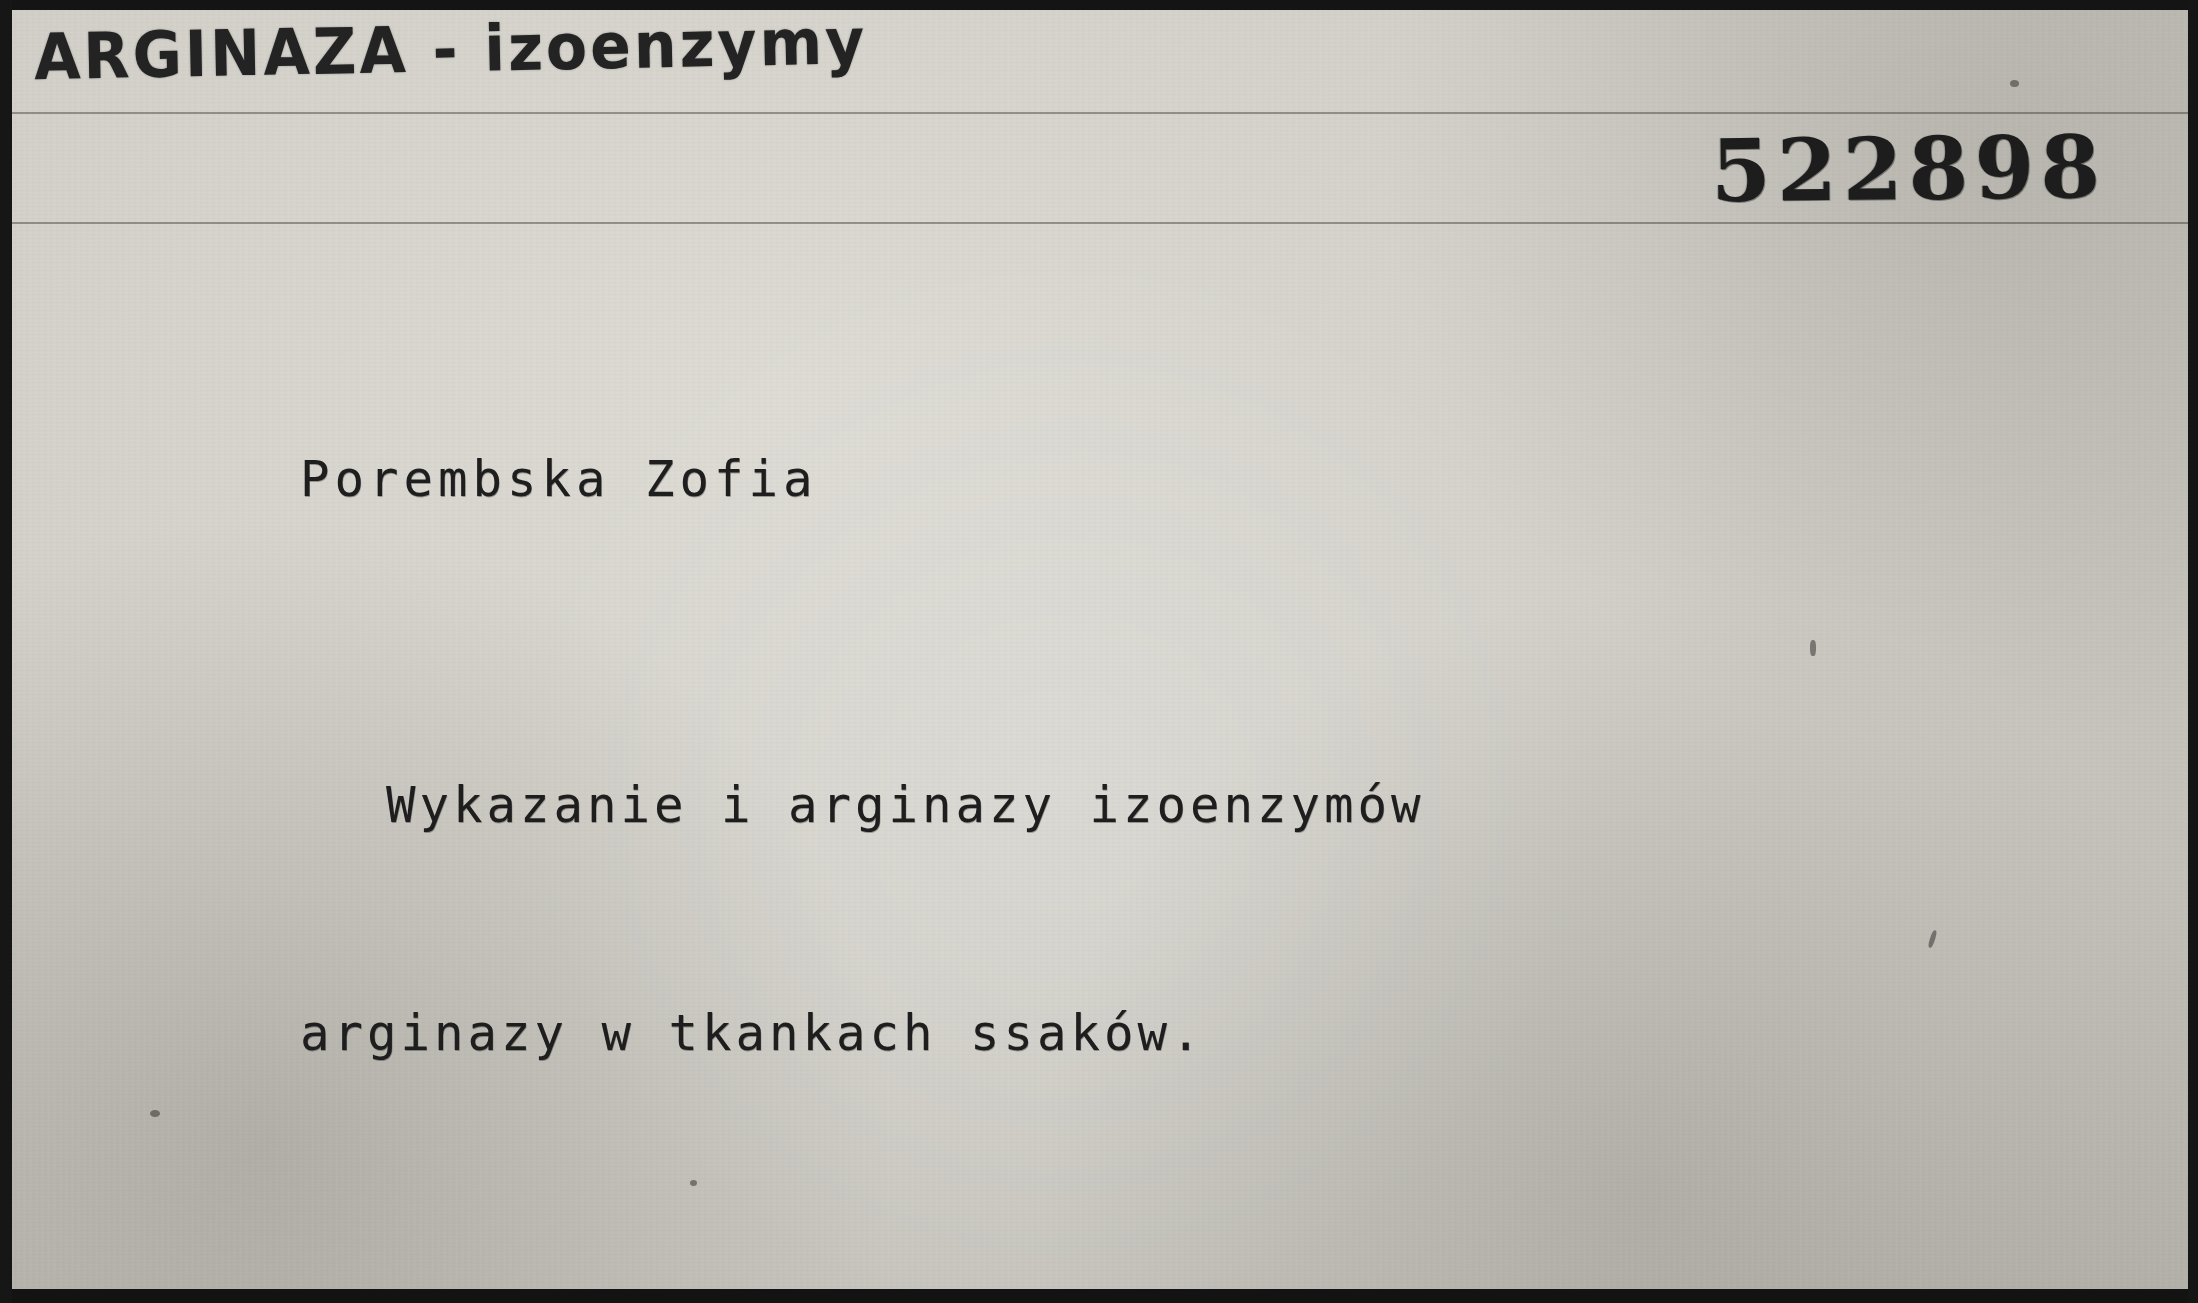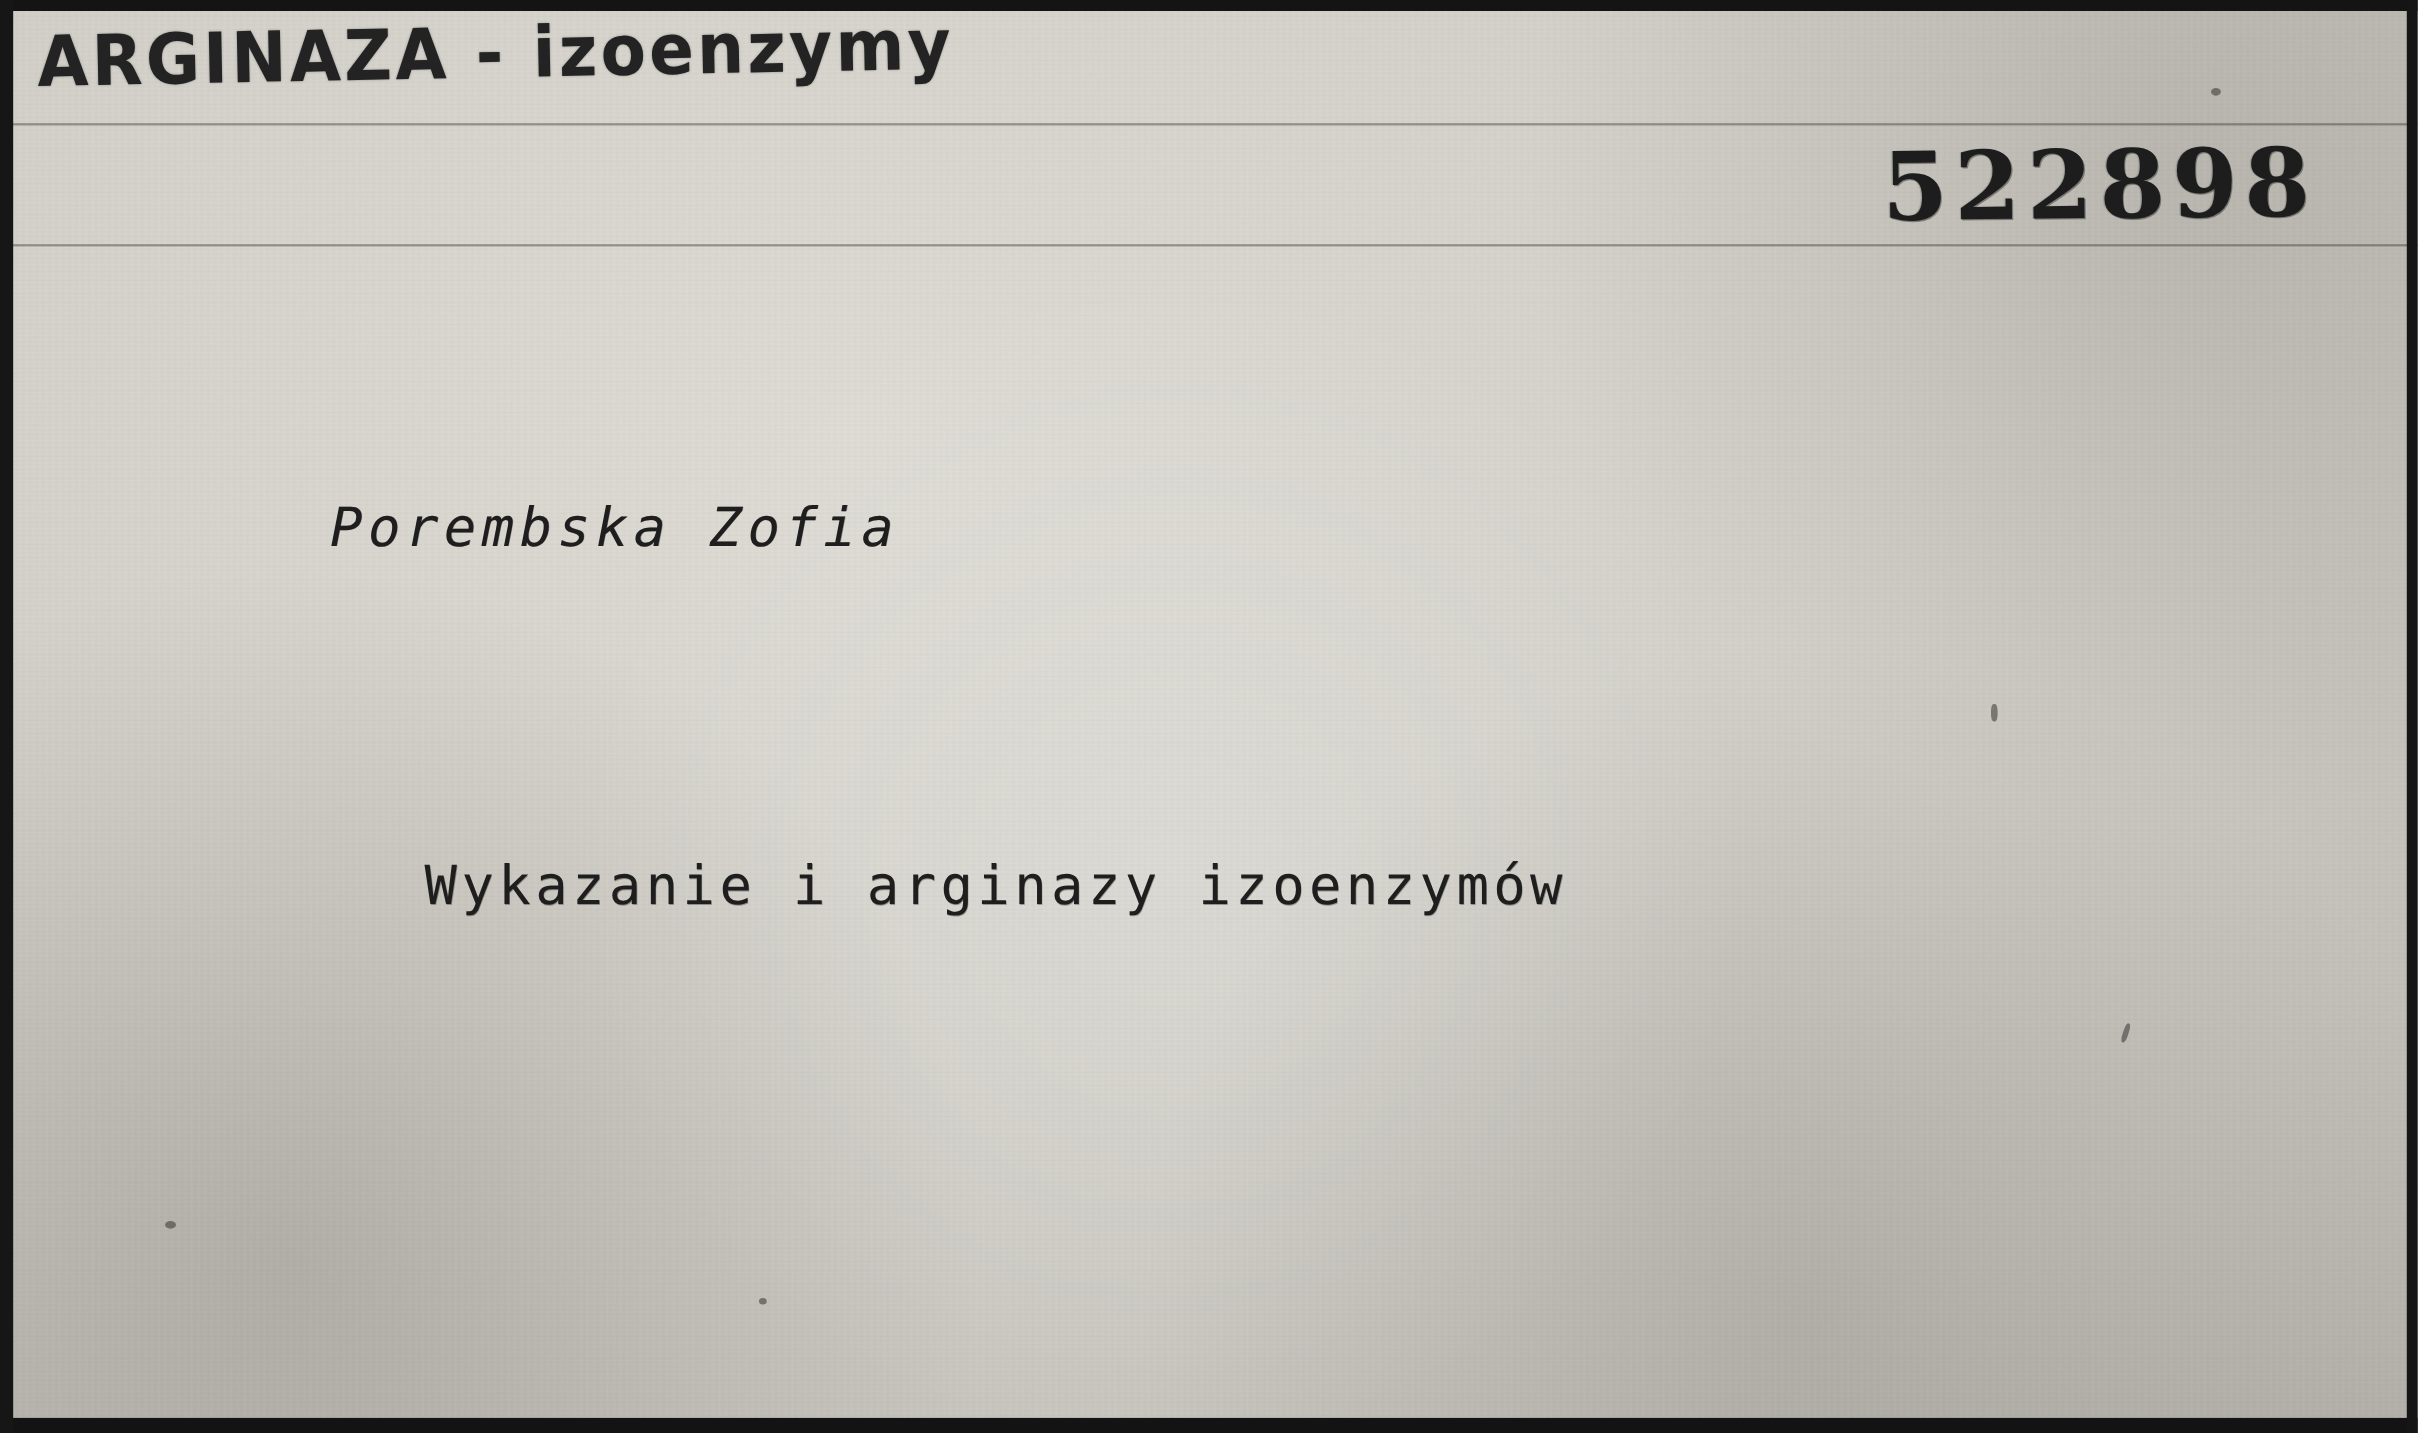--- a/index.html
+++ b/index.html
@@ -98,21 +98,20 @@
     font-family: "DejaVu Sans Mono", monospace;
     font-size: 49px;
     line-height: 76px;
     letter-spacing: 4px;
     white-space: pre;
     text-shadow: 0.5px 0.5px 0 rgba(0,0,0,.30);
   }
   .author {
     margin-bottom: 22px;
     letter-spacing: 5px;
-    font-style: italic;
   }
   .para { margin: 0; }
   .indent { padding-left: 86px; }
   
   .speck { position:absolute; background: rgba(40,38,36,.5); border-radius: 50%; }
 </style>
 </head>
 <body>
 
 <div class="card">
@@ -124,20 +123,21 @@
   <div class="rule r2"></div>
 
   <div class="heading">ARGINAZA - izoenzymy</div>
 
   <div class="accession">522898</div>
 
   <div class="body">
     <div class="author">Porembska Zofia</div>
 
     <div class="para indent">Wykazanie i arginazy izoenzymów</div>
+    <div class="para">arginazy w tkankach ssaków.</div>
 
     <div class="para indent">&nbsp;&nbsp; </div>
 
     
     
 
     
 
     
 

